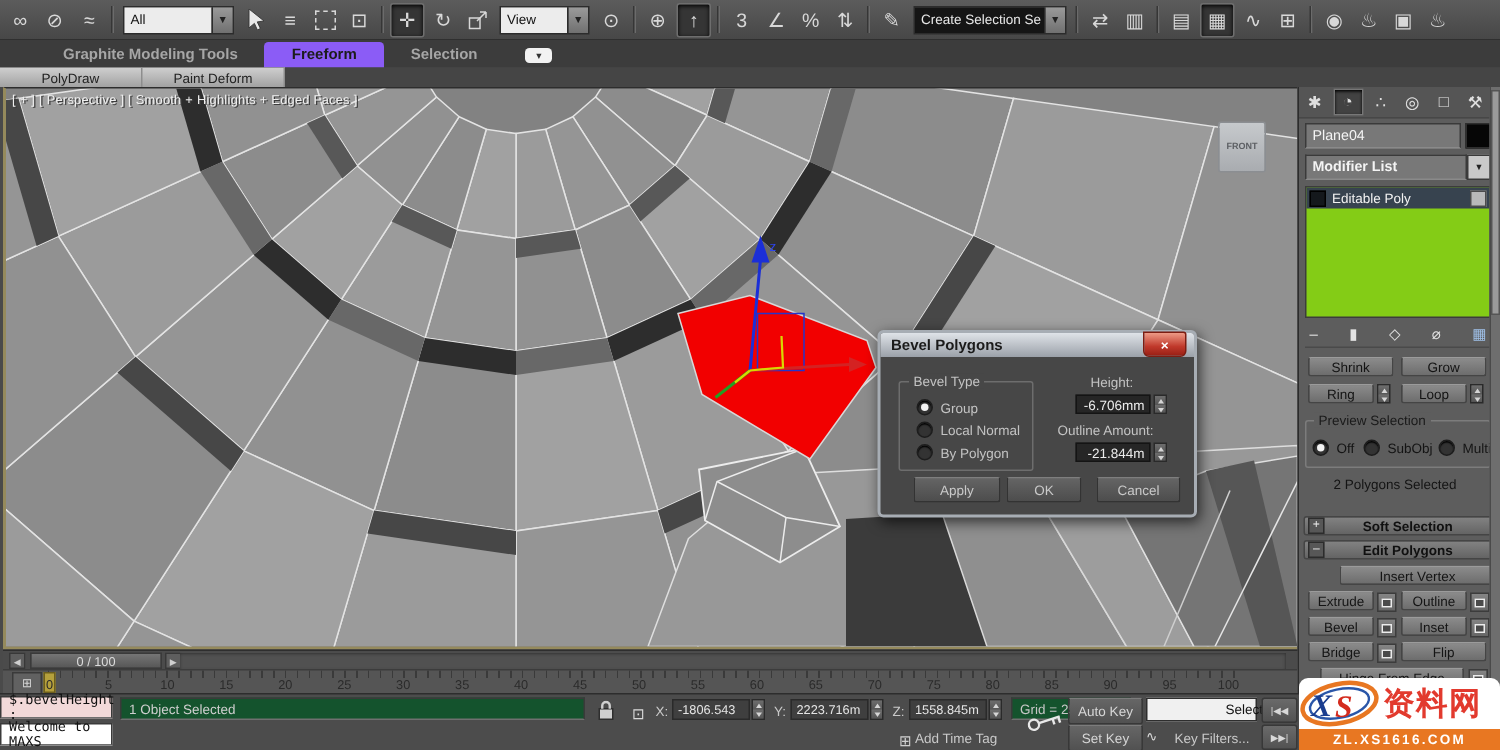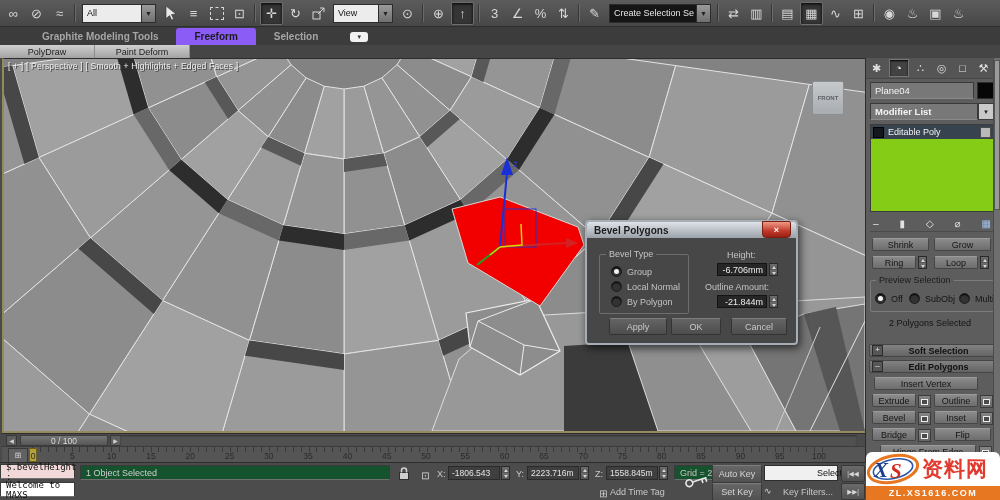--- a/index.html
+++ b/index.html
@@ -444,21 +444,21 @@
     </div>
     <div style="position:absolute;left:0;top:260px;width:128px;text-align:center;color:#141414">2 Polygons Selected</div>
     <div class="rollhead" style="top:286px">
       <span class="pm">+</span>
       <b>Soft Selection</b>
     </div>
     <div class="rollhead" style="top:302px">
       <span class="pm">–</span>
       <b>Edit Polygons</b>
     </div>
-    <div class="cbtn" style="position:absolute;left:8px;top:319px;width:104px">Insert Vertex</div>
+    <div class="cbtn" style="position:absolute;left:27px;top:319px;width:104px">Insert Vertex</div>
     <div class="cbtn" style="position:absolute;left:6px;top:336px;width:44px">Extrude</div>
     <div class="sbox" style="position:absolute;left:52px;top:337px"></div>
     <div class="cbtn" style="position:absolute;left:68px;top:336px;width:44px">Outline</div>
     <div class="sbox" style="position:absolute;left:114px;top:337px"></div>
     <div class="cbtn" style="position:absolute;left:6px;top:353px;width:44px">Bevel</div>
     <div class="sbox" style="position:absolute;left:52px;top:354px"></div>
     <div class="cbtn" style="position:absolute;left:68px;top:353px;width:44px">Inset</div>
     <div class="sbox" style="position:absolute;left:114px;top:354px"></div>
     <div class="cbtn" style="position:absolute;left:6px;top:370px;width:44px">Bridge</div>
     <div class="sbox" style="position:absolute;left:52px;top:371px"></div>

